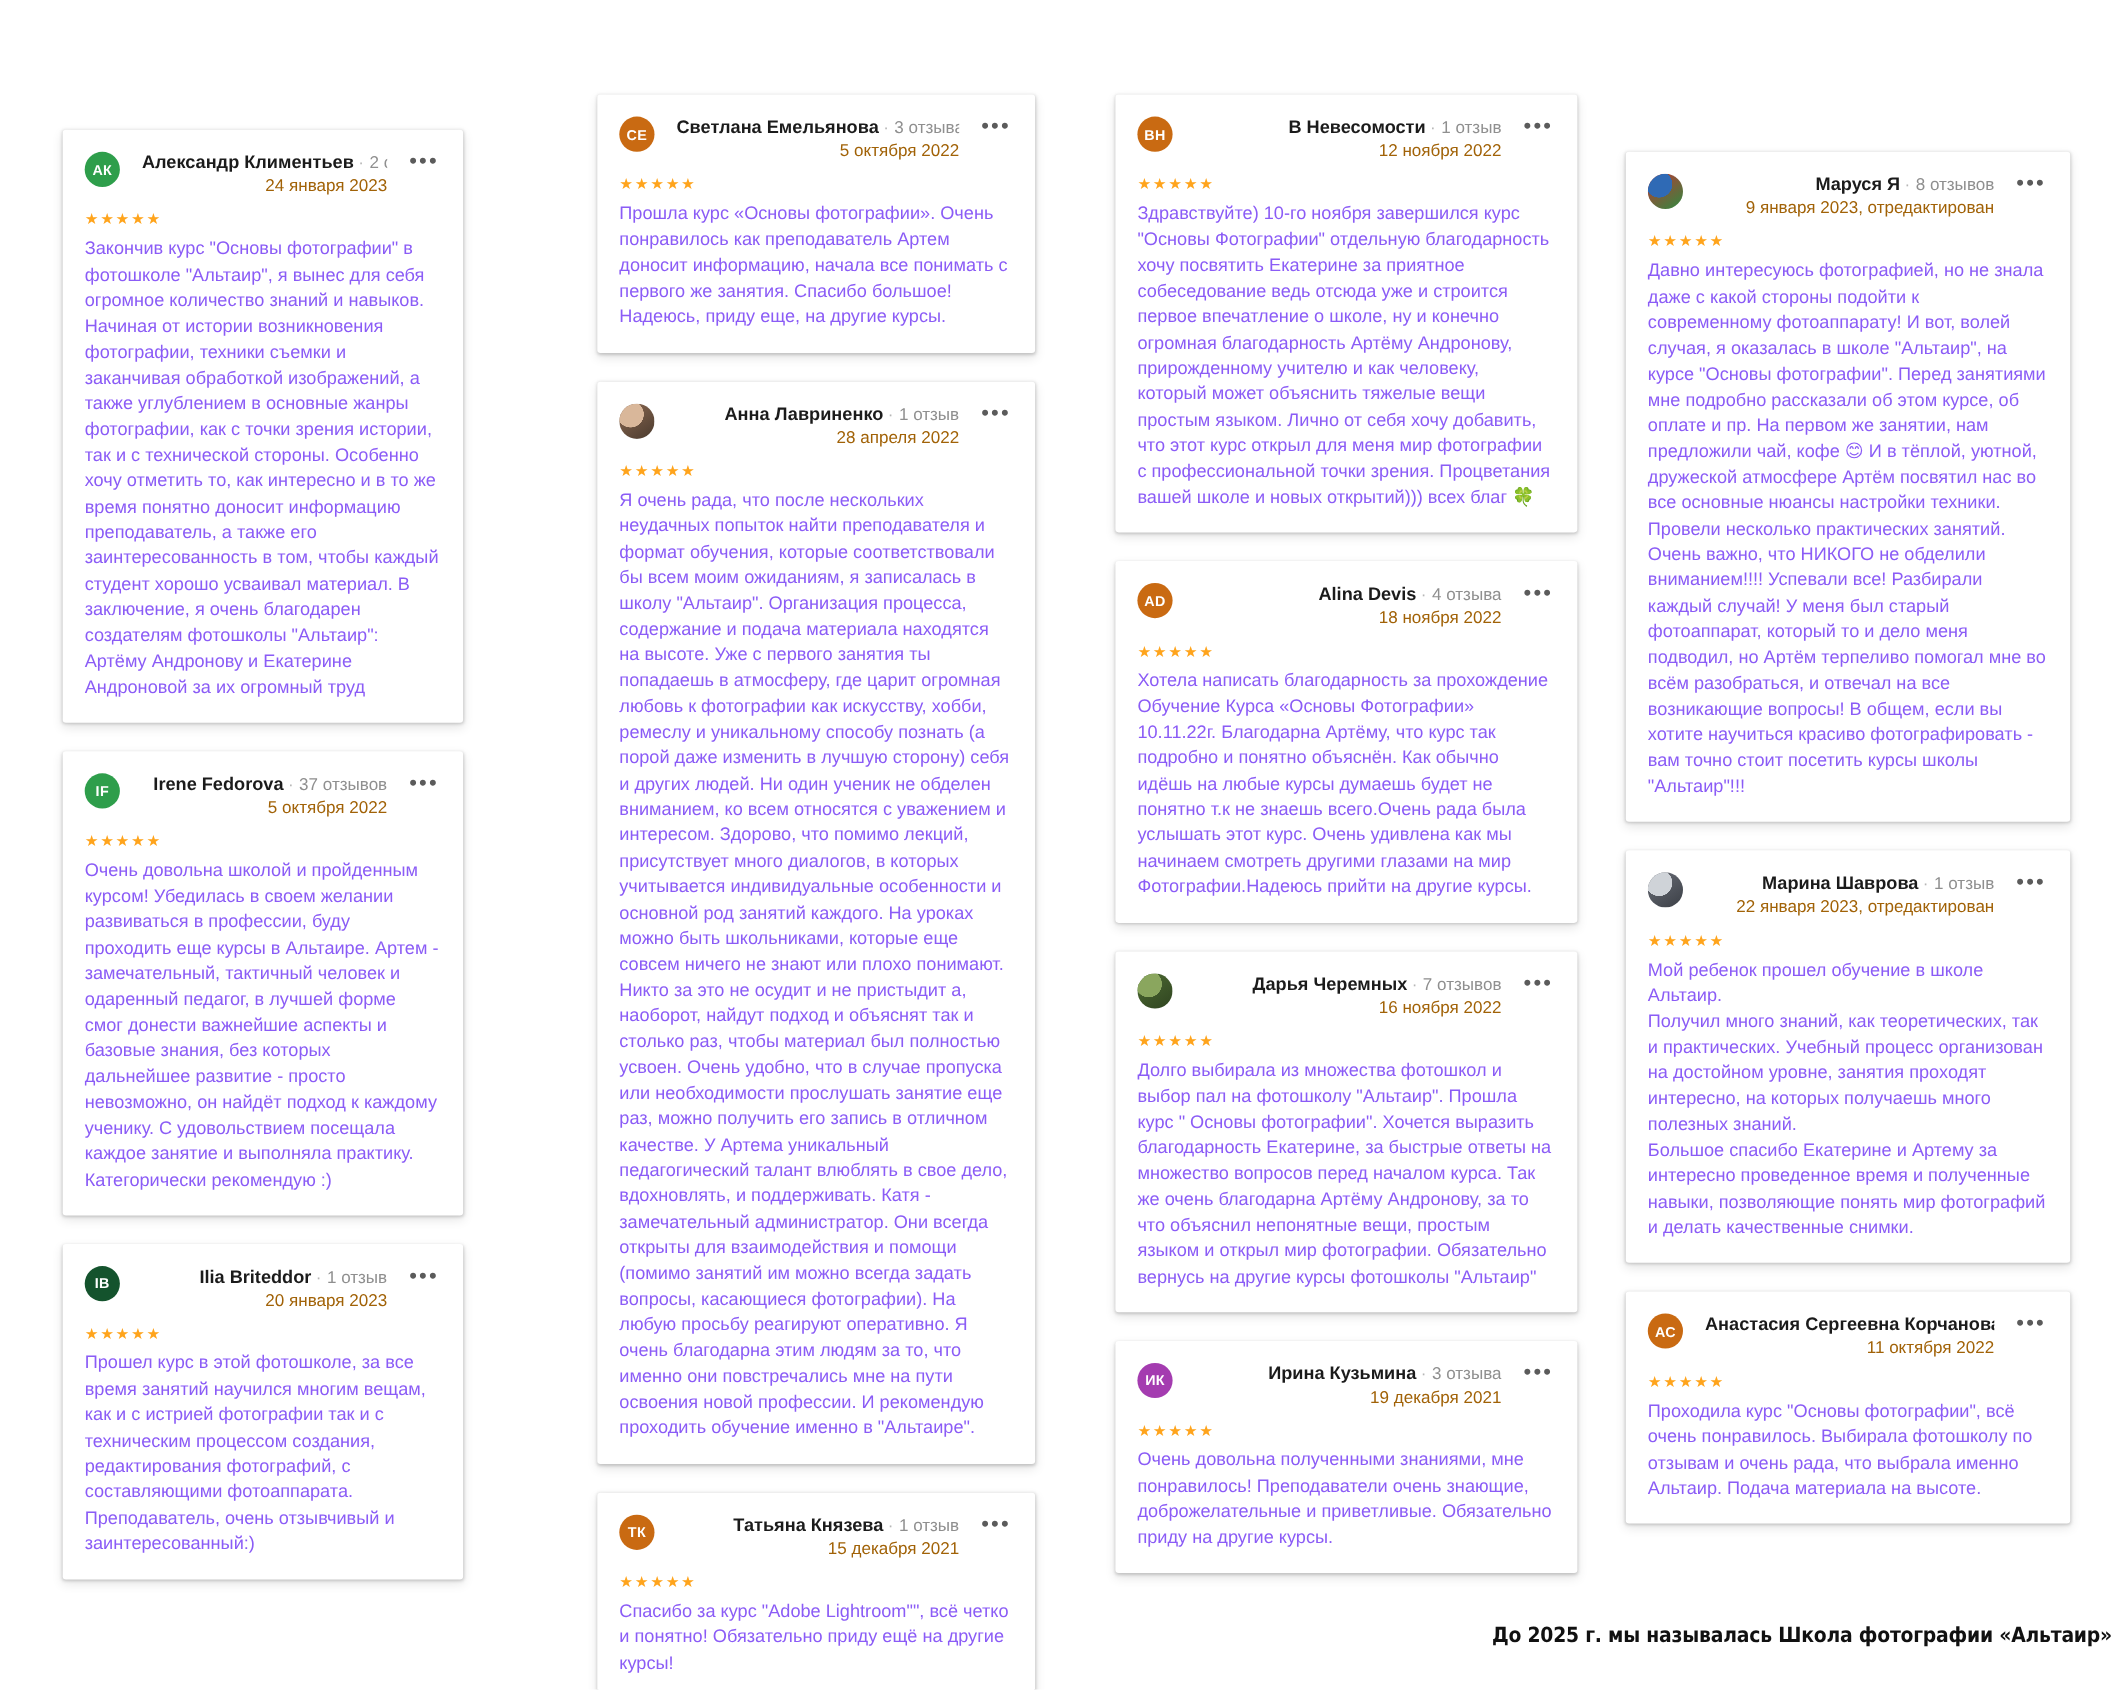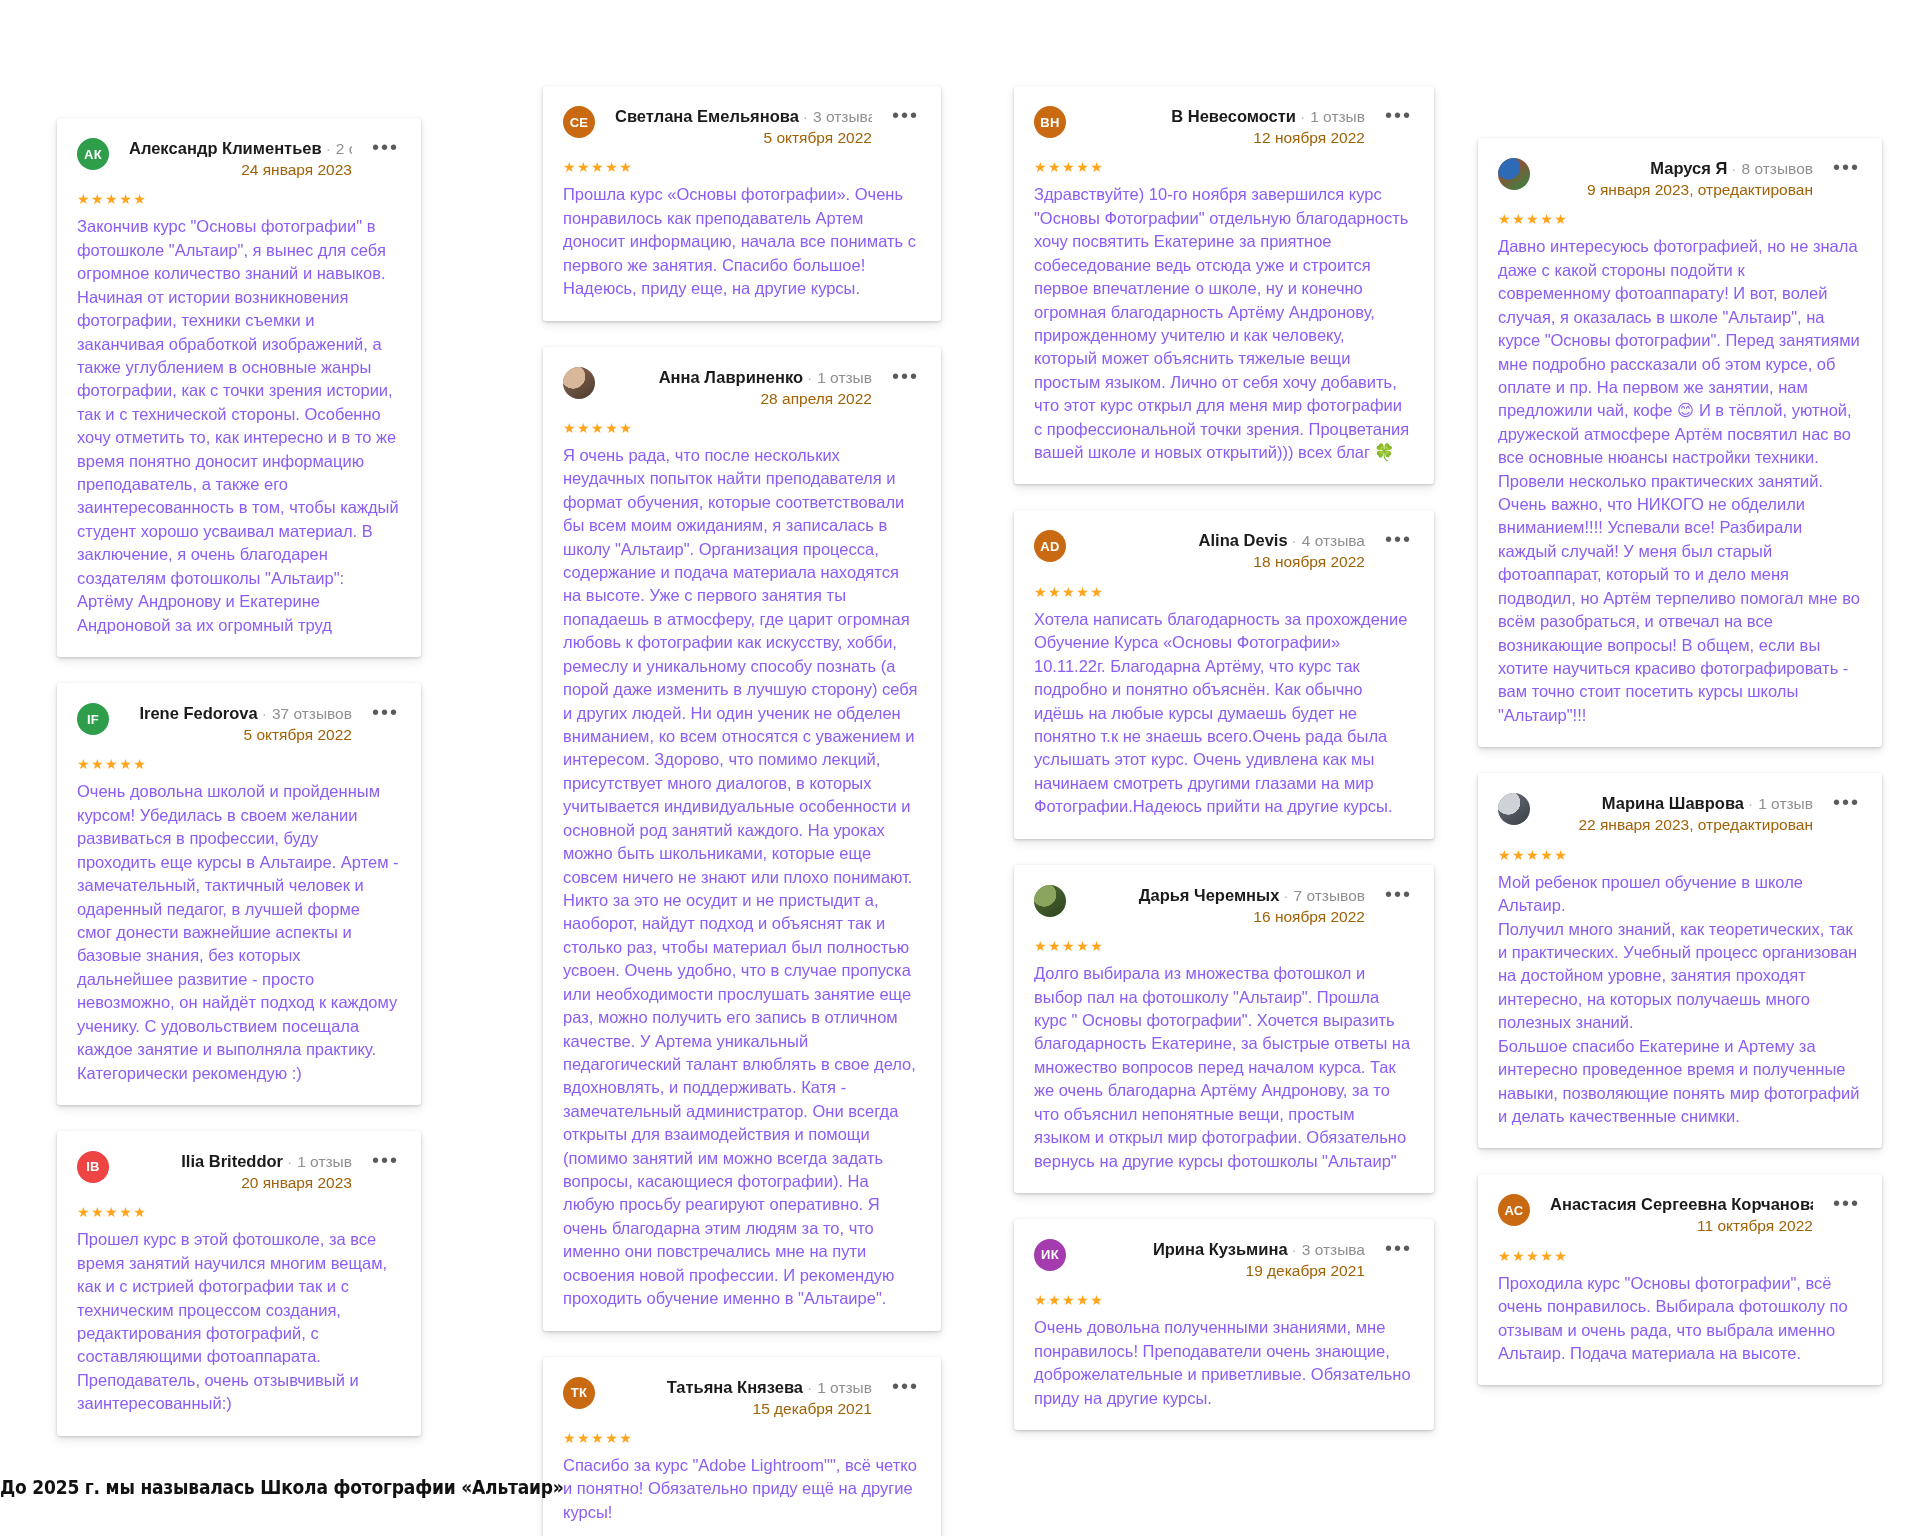--- a/index.html
+++ b/index.html
@@ -107,21 +107,21 @@
     font-size: 16.5px;
     line-height: 1.42;
     color: #8b5cf6;
     white-space: pre-line;
   }
 
   .footer {
     position: absolute;
     left: 0; right: 0;
     bottom: 38px;
-    text-align: left;
+    text-align: right;
     font-size: 19px;
     font-weight: bold;
     color: #111111;
     font-family: "DejaVu Sans Condensed", "Liberation Sans Narrow", "Liberation Sans", sans-serif;
     letter-spacing: -0.2px;
   }
 </style>
 </head>
 <body>
 
@@ -146,21 +146,21 @@
             <div class="name-line"><span>Irene Fedorova</span><span class="count">37 отзывов</span></div>
             <div class="sub">5 октября 2022</div>
           </div>
           <div class="dots">•••</div>
         </div>
         <div class="stars">★★★★★</div>
         <div class="body">Очень довольна школой и пройденным курсом! Убедилась в своем желании развиваться в профессии, буду проходить еще курсы в Альтаире. Артем - замечательный, тактичный человек и одаренный педагог, в лучшей форме смог донести важнейшие аспекты и базовые знания, без которых дальнейшее развитие - просто невозможно, он найдёт подход к каждому ученику. С удовольствием посещала каждое занятие и выполняла практику. Категорически рекомендую :)</div>
       </div>
       <div class="card">
         <div class="card-head">
-          <div class="avatar" style="background: #ef4444;">IB</div>
+          <div class="avatar" style="background: #14532d;">IB</div>
           <div class="who">
             <div class="name-line"><span>Ilia Briteddor</span><span class="count">1 отзыв</span></div>
             <div class="sub">20 января 2023</div>
           </div>
           <div class="dots">•••</div>
         </div>
         <div class="stars">★★★★★</div>
         <div class="body">Прошел курс в этой фотошколе, за все время занятий научился многим вещам, как и с истрией фотографии так и с техническим процессом создания, редактирования фотографий, с составляющими фотоаппарата. Преподаватель, очень отзывчивый и заинтересованный:)</div>
       </div>
     </div>

